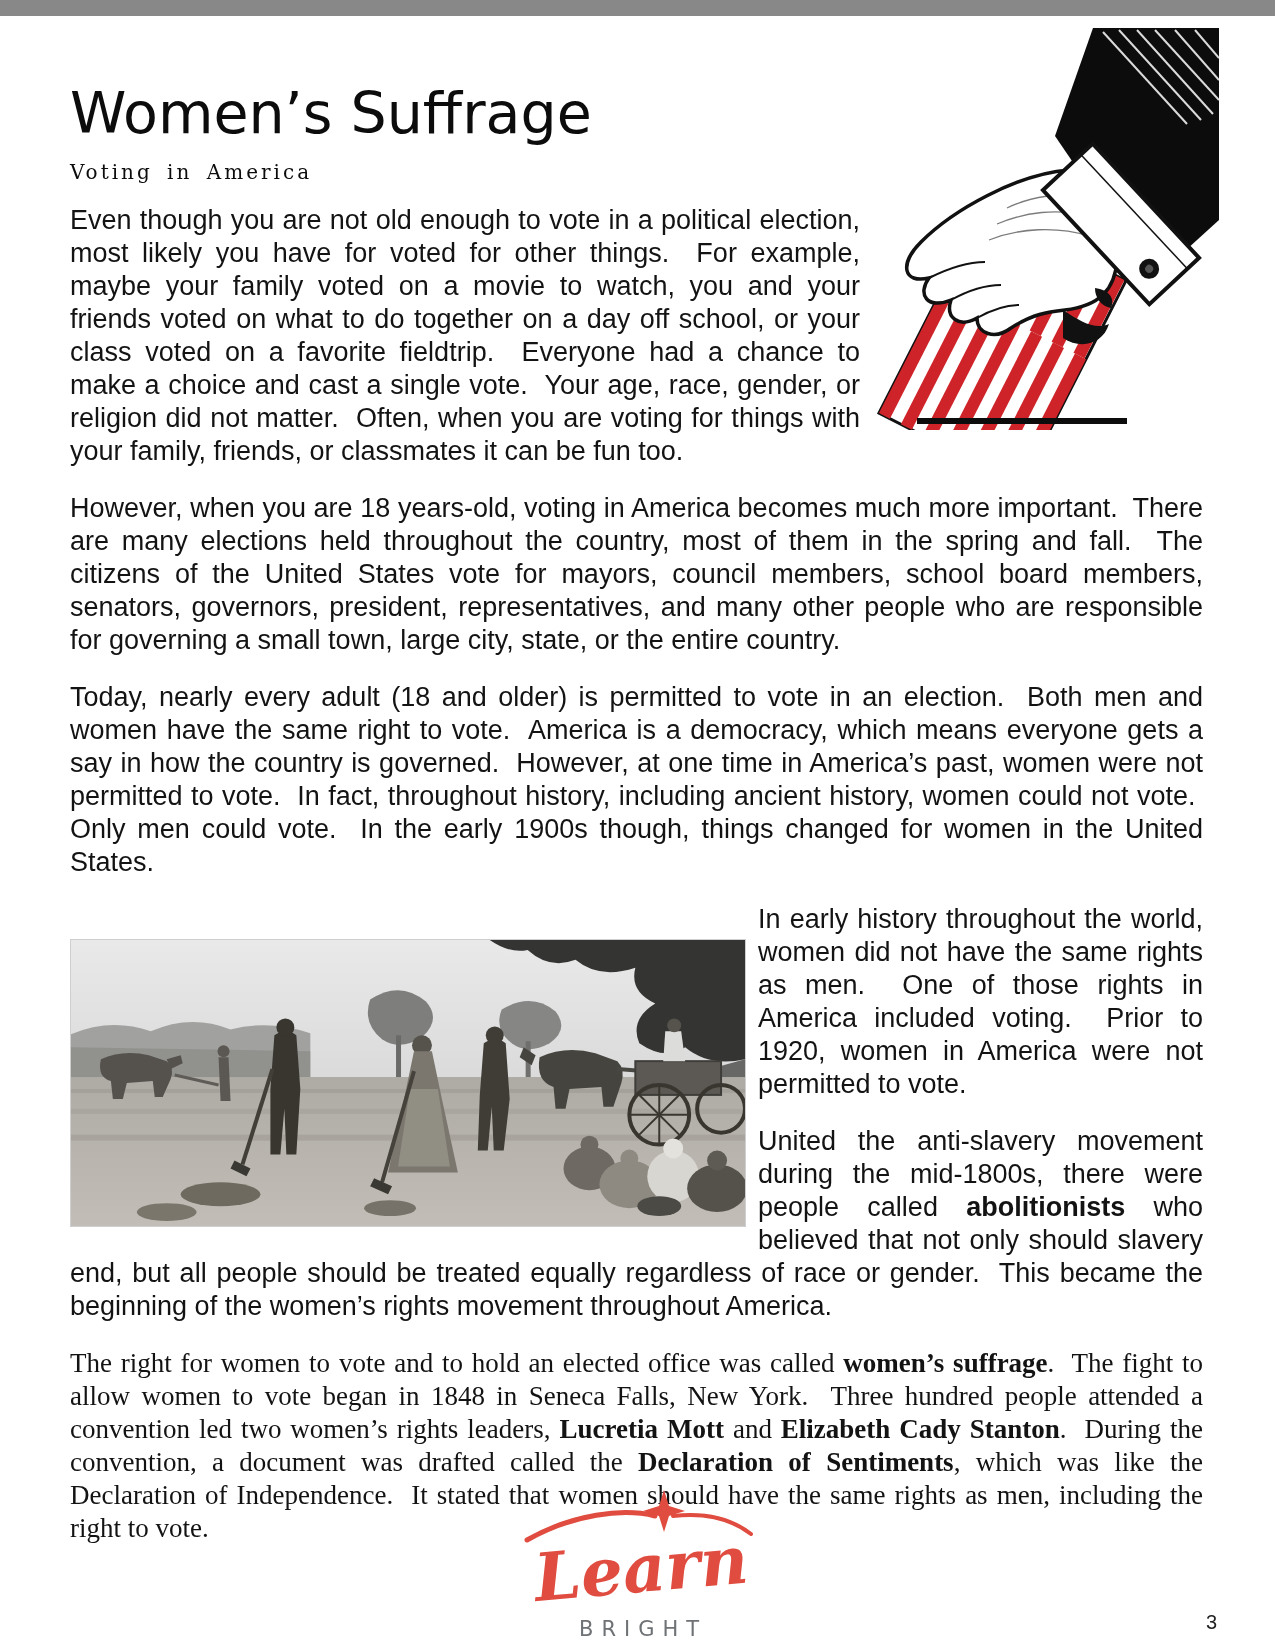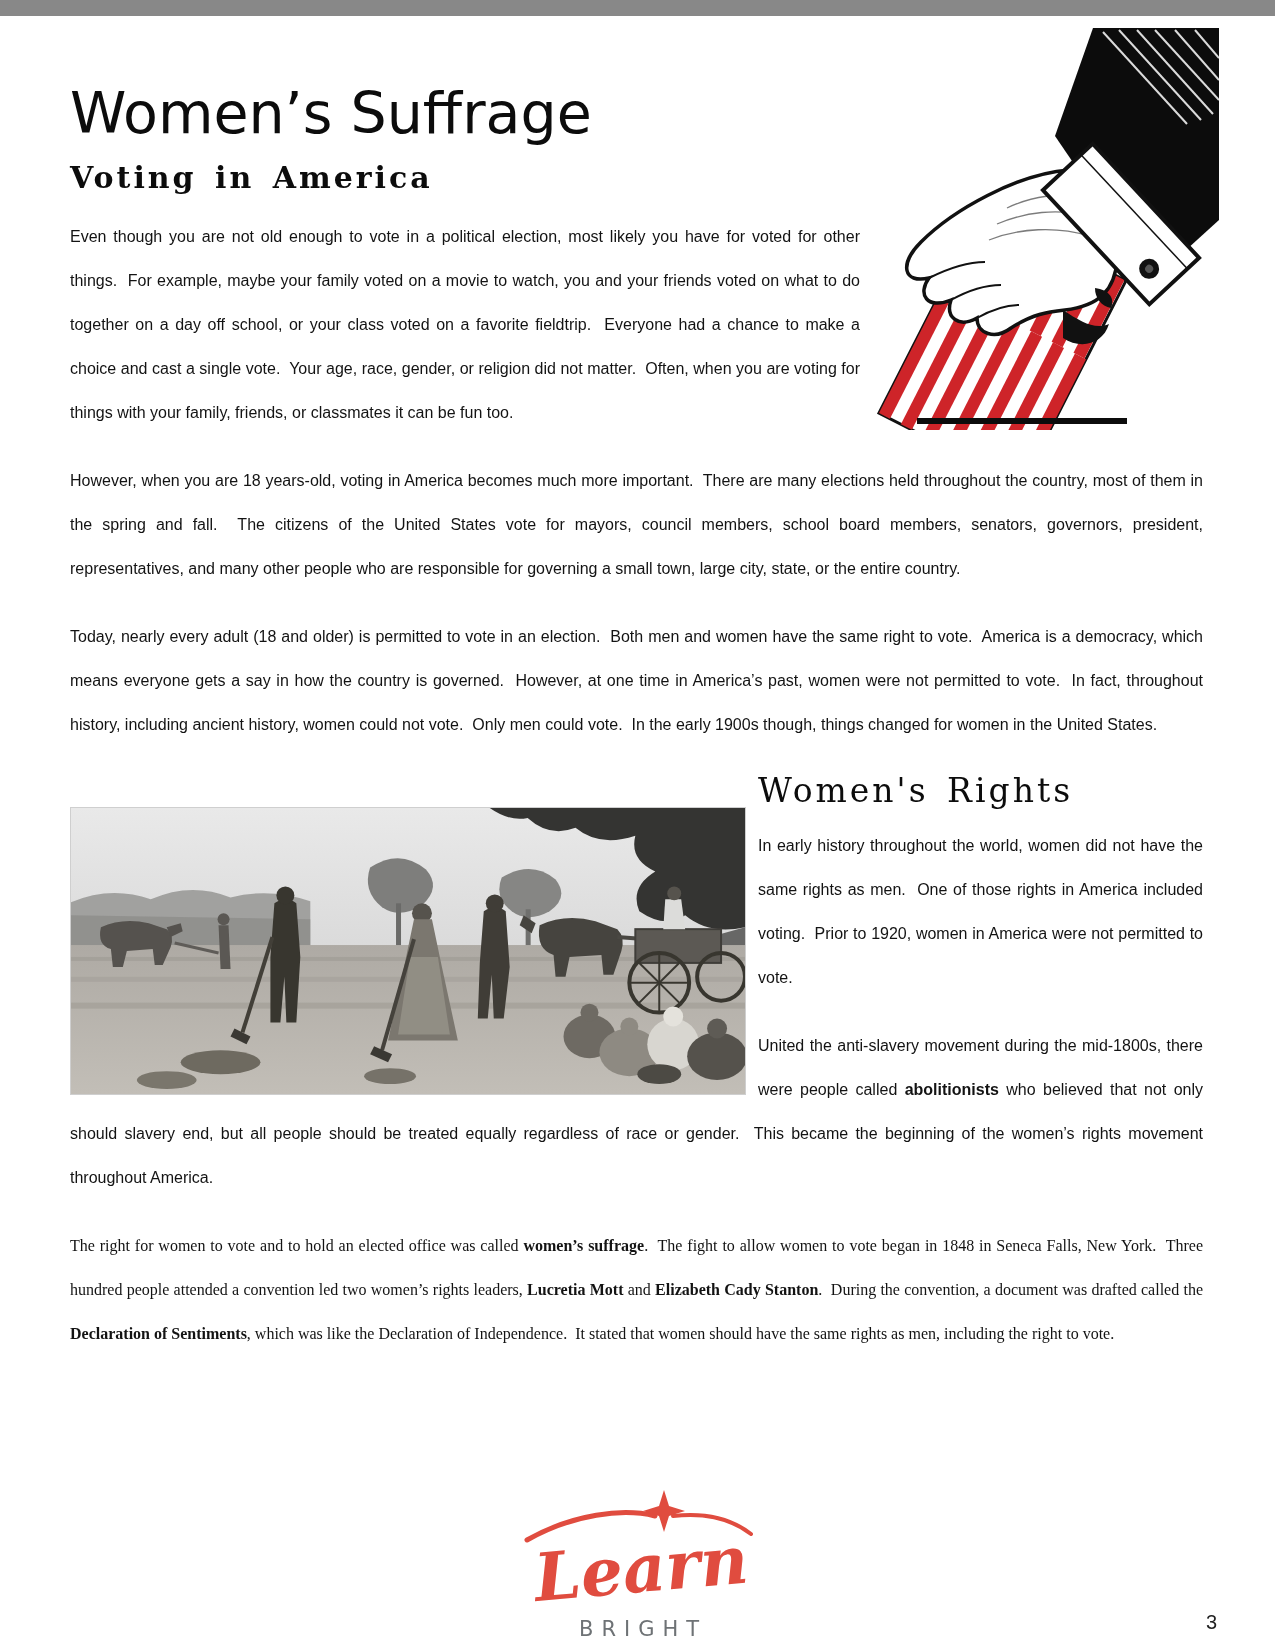--- a/index.html
+++ b/index.html
@@ -9,24 +9,24 @@
     font-family:"Liberation Sans", sans-serif; color:#111;
   }
   .content { position:absolute; left:70px; top:64px; width:1133px; }
 
   h1.title {
     margin:0 0 14px 0; font-family:"DejaVu Sans", sans-serif;
     font-size:57px; font-weight:500; letter-spacing:0px; color:#0c0c0c;
   }
   h2.subtitle {
     margin:0 0 20px 0; font-family:"DejaVu Serif", serif;
-    font-size:30px; font-weight:700; letter-spacing:3px; word-spacing:5px; color:#0c0c0c;
+    font-size:20px; font-weight:400; letter-spacing:3px; word-spacing:5px; color:#0c0c0c;
   }
   p.body {
-    margin:0 0 24px 0; font-size:16px; line-height:44px;
+    margin:0 0 24px 0; font-size:27px; line-height:33px;
     text-align:justify; color:#131313;
   }
   .intro-1 { width:790px; }
 
   .ballot-illo { position:absolute; top:12px; right:56px; width:362px; height:402px; }
 
   .rights-section { margin-top:22px; }
   .photo-wrap {
     float:left; width:676px; height:288px; margin:36px 12px 6px 0;
     border:1px solid #cfcfcf; box-sizing:border-box; background:#d9d9d9;
@@ -226,21 +226,20 @@
           <circle cx="520" cy="206" r="9" fill="#6e6a63"></circle>
           <circle cx="560" cy="220" r="9" fill="#8e8a82"></circle>
           <ellipse cx="590" cy="268" rx="22" ry="10" fill="#4c4a44"></ellipse>
 
           <ellipse cx="150" cy="256" rx="40" ry="12" fill="#6e6a60"></ellipse>
           <ellipse cx="96" cy="274" rx="30" ry="9" fill="#7a766c"></ellipse>
           <ellipse cx="320" cy="270" rx="26" ry="8" fill="#767269"></ellipse>
         </svg>
       </div>
 
-      <h3 class="rights-heading">Women's Rights</h3>
       <p class="body">In early history throughout the world, women did not have the same rights as men.&nbsp; One of those rights in America included voting.&nbsp; Prior to 1920, women in America were not permitted to vote.</p>
       <p class="body"><span>United the anti-slavery movement during the mid-1800s, there were people called </span><b>abolitionists</b><span> who believed that not only should slavery end, but all people should be treated equally regardless of race or gender.&nbsp; This became the beginning of the women’s rights movement throughout America.</span></p>
     </div>
 
     <p class="body suffrage-para"><span>The right for women to vote and to hold an elected office was called </span><b>women’s suffrage</b><span>.&nbsp; The fight to allow women to vote began in 1848 in Seneca Falls, New York.&nbsp; Three hundred people attended a convention led two women’s rights leaders, </span><b>Lucretia Mott</b><span> and </span><b>Elizabeth Cady Stanton</b><span>.&nbsp; During the convention, a document was drafted called the </span><b>Declaration of Sentiments</b><span>, which was like the Declaration of Independence.&nbsp; It stated that women should have the same rights as men, including the right to vote.</span></p>
   </div>
 
   <svg class="footer-logo" viewBox="0 0 250 160" aria-hidden="true">
 
     <path d="M 14 52 C 60 26, 110 20, 142 28" fill="none" stroke="#E04C3F" stroke-width="5" stroke-linecap="round"></path>

